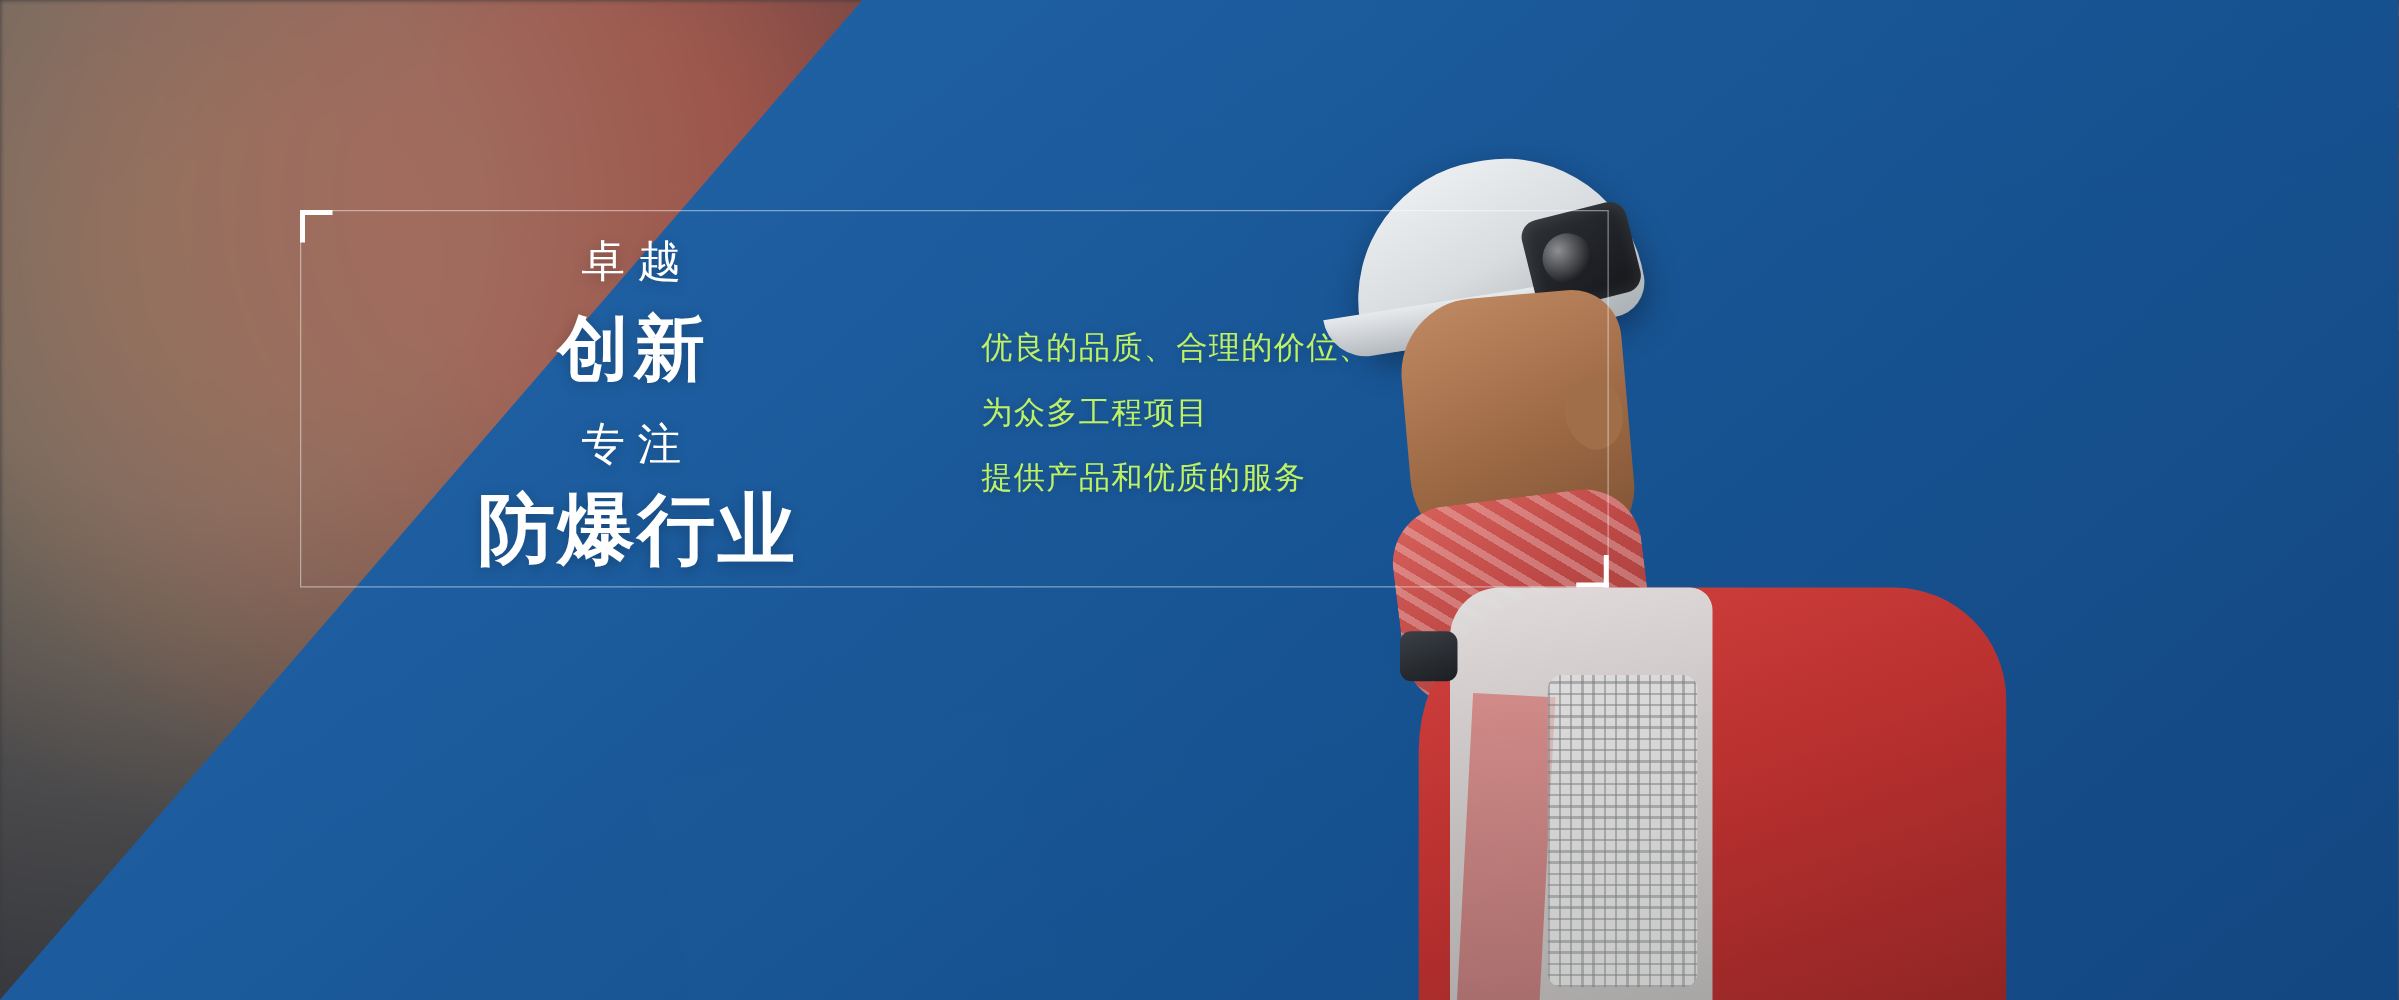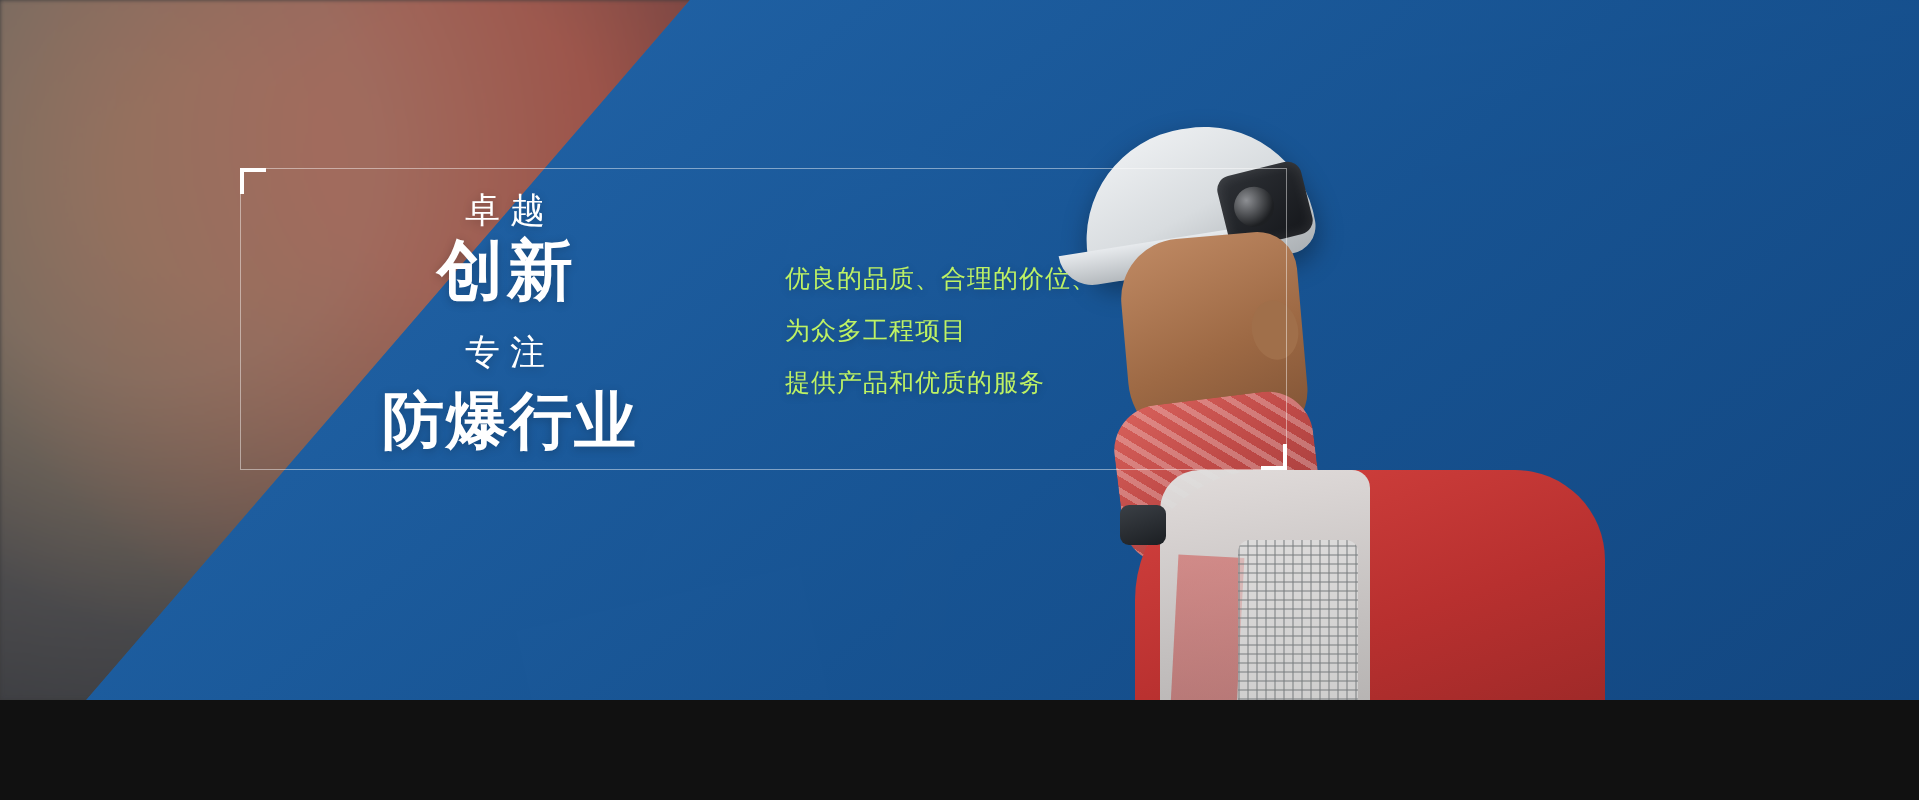--- a/index.html
+++ b/index.html
@@ -1,21 +1,21 @@
 <!DOCTYPE html>
 <html><head>
 <meta charset="utf-8">
 <style>
   html,body{margin:0;padding:0;background:#111;}
   body{font-family:"Liberation Sans","DejaVu Sans",sans-serif;}
 
   .banner{
     position:relative;
     width:1919px;
-    height:700px;
+    height:800px;
     overflow:hidden;
     background:#3a3a3c;
   }
 
   
   .photo{position:absolute;inset:0;overflow:hidden;}
 
   .photo-base{
     position:absolute;inset:0;
     background:
@@ -187,22 +187,22 @@
   .headline{
     position:absolute;left:380px;top:190px;width:250px;
     text-align:center;color:#ffffff;
     text-shadow:0 2px 10px rgba(0,0,0,.22);
   }
   .h-sub{
     font-size:35px;line-height:1.15;font-weight:400;letter-spacing:10px;
     text-indent:10px;
   }
   .h-main{
-    font-size:66px;line-height:1.18;font-weight:700;letter-spacing:4px;
-    text-indent:4px;margin-top:2px;
+    font-size:57px;line-height:1.18;font-weight:700;letter-spacing:4px;
+    text-indent:4px;margin-top:16px;
   }
   .h-sub2{
     font-size:35px;line-height:1.15;font-weight:400;letter-spacing:10px;
     text-indent:10px;margin-top:22px;
   }
   .h-main2{
     font-size:62px;line-height:1.2;font-weight:700;letter-spacing:2px;
     text-indent:2px;margin-top:12px;white-space:nowrap;
   }
 

